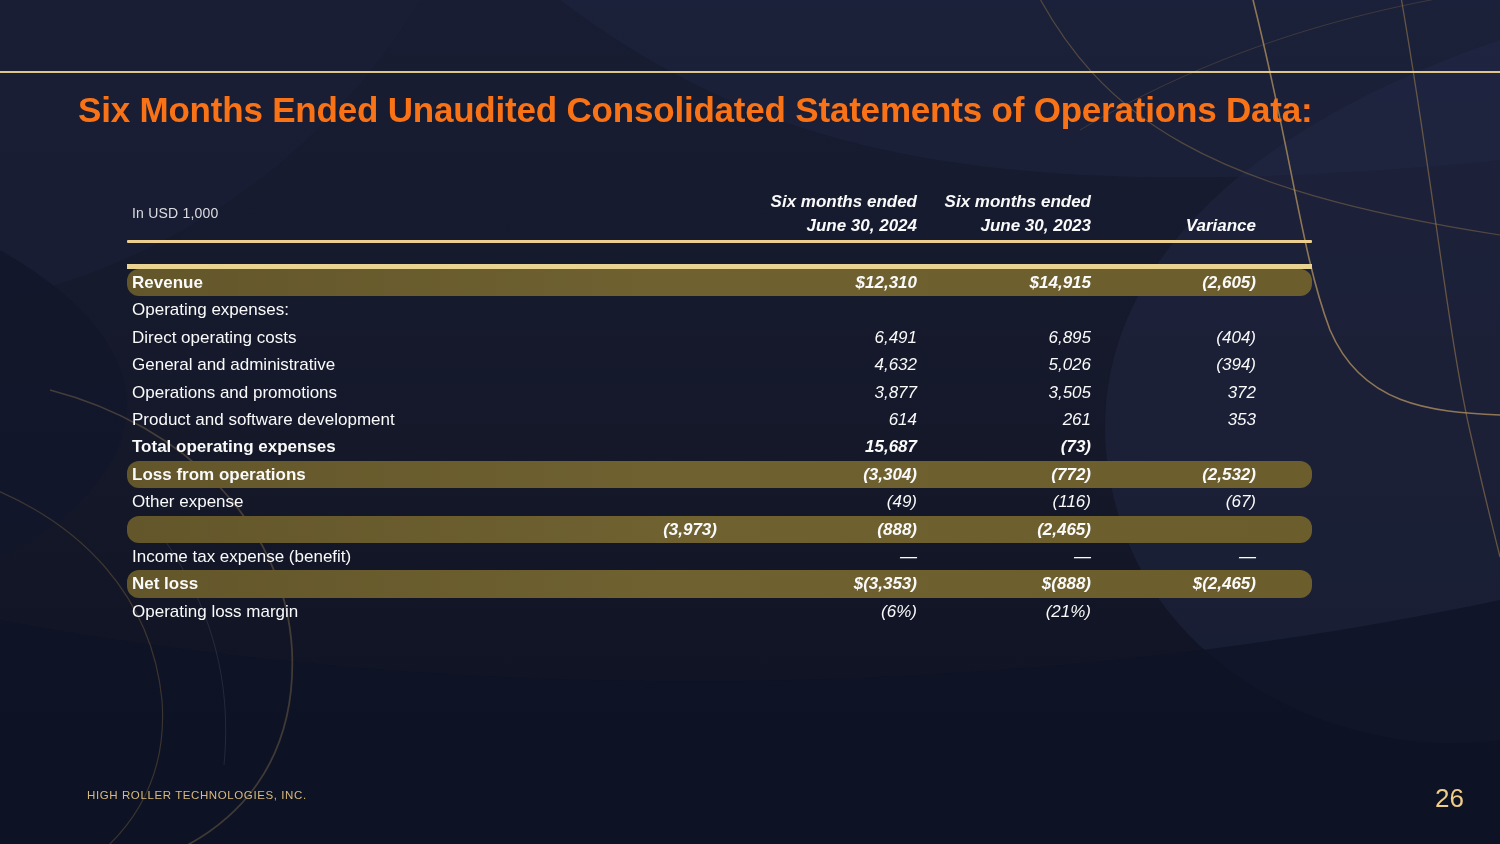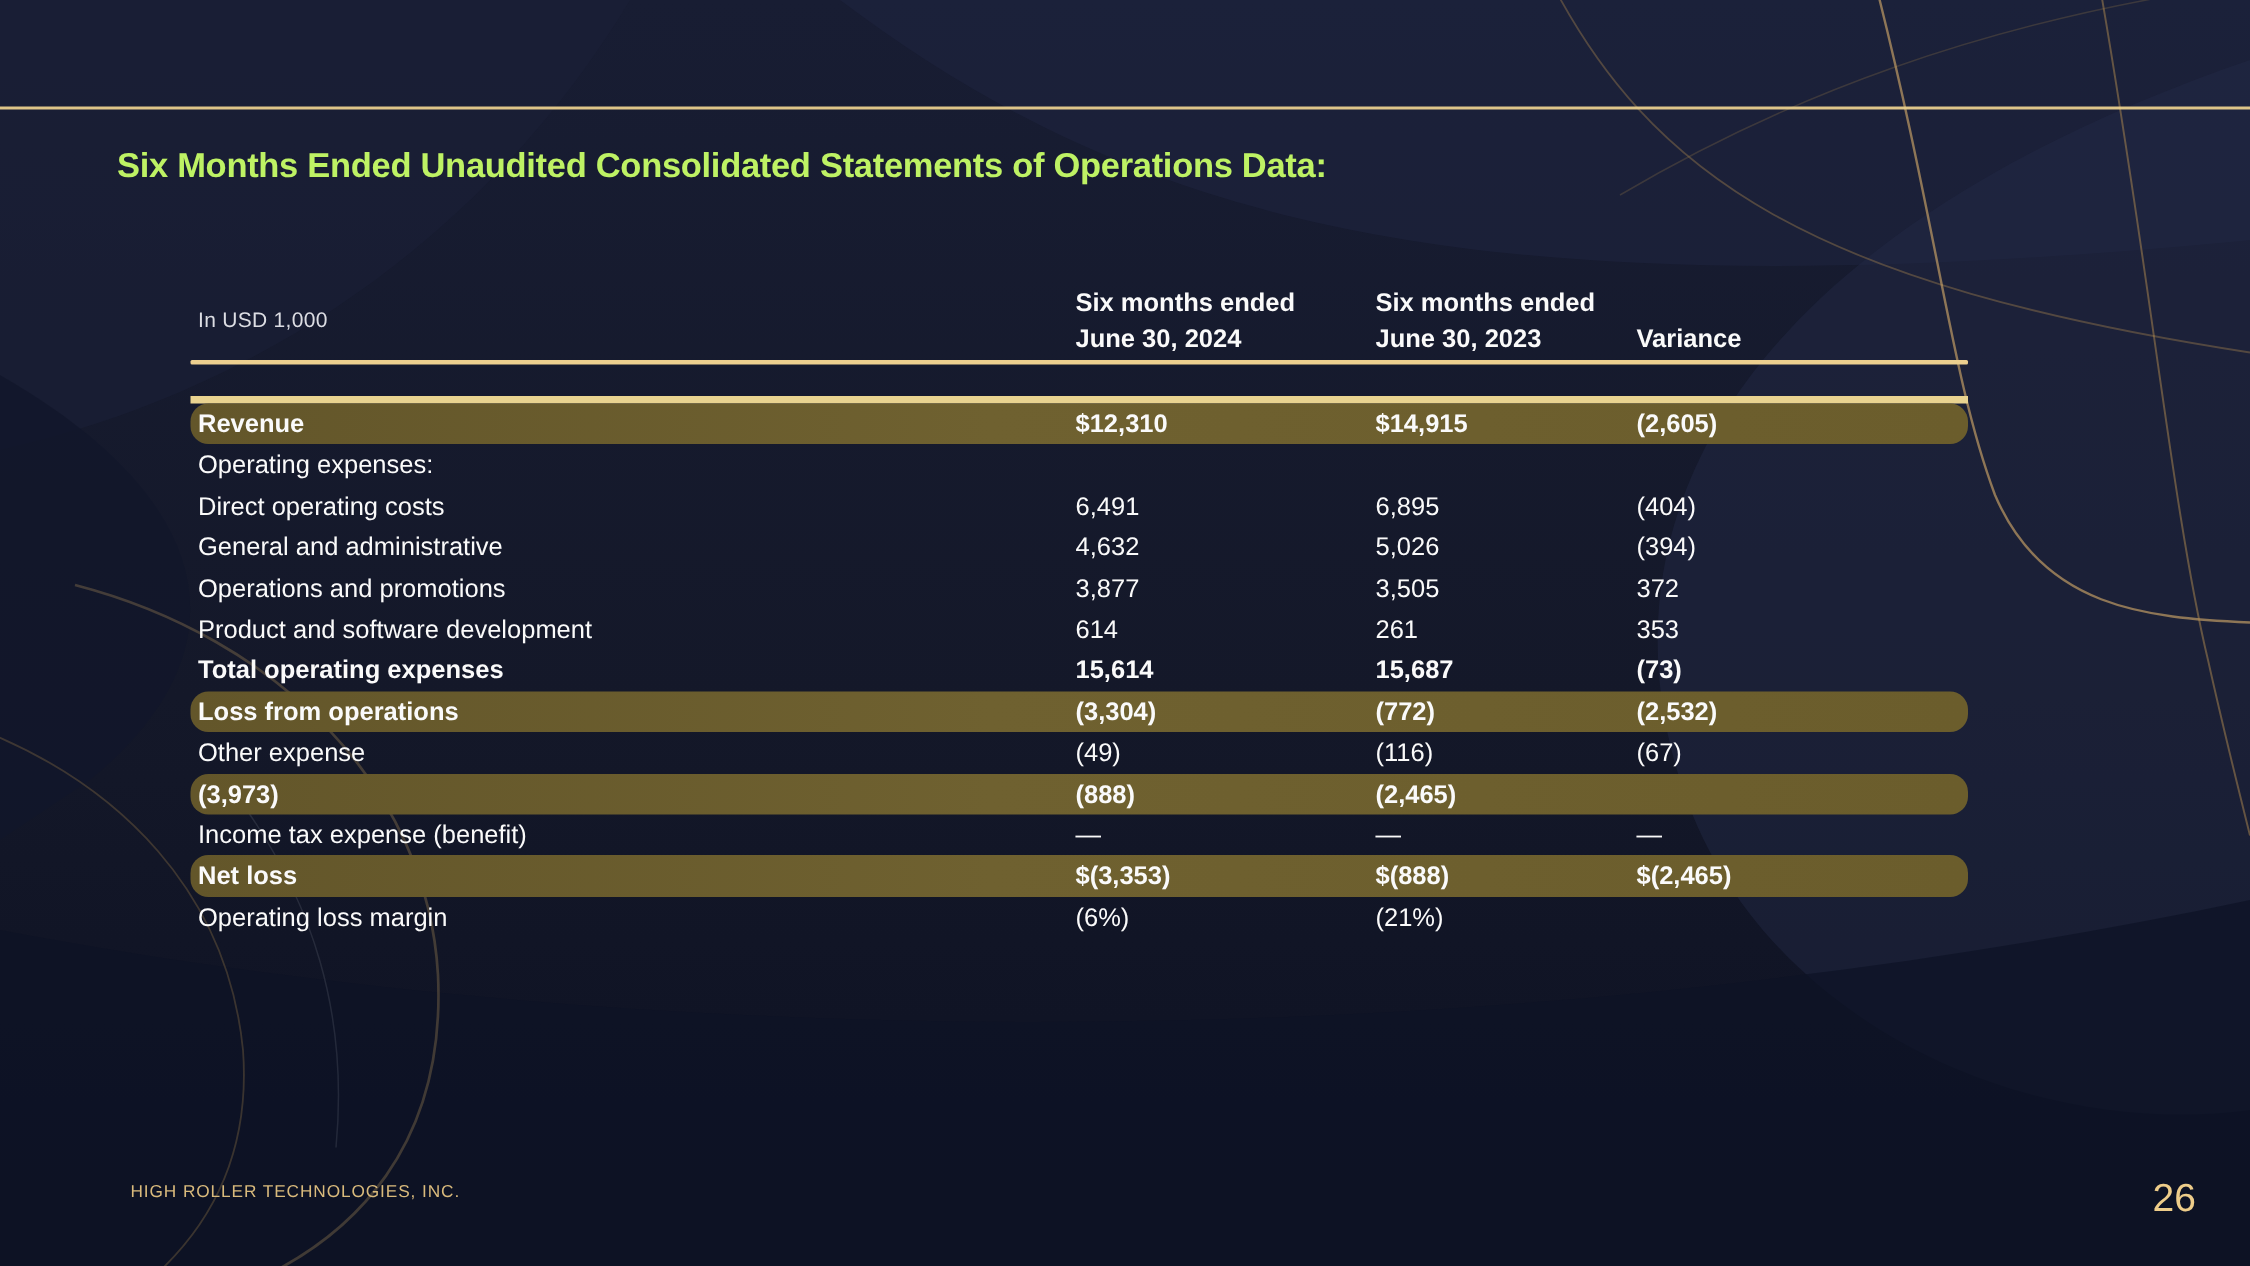--- a/index.html
+++ b/index.html
@@ -11,35 +11,35 @@
     font-family:"Liberation Sans", sans-serif;
     -webkit-font-smoothing:antialiased;
   }
   .bg-svg{position:absolute;inset:0;z-index:0;}
   .top-rule{
     position:absolute;left:0;top:71px;width:1500px;height:1.5px;
     background:#e9cf8d;opacity:.95;z-index:2;
   }
   .title{
     position:absolute;left:78px;top:88px;width:1390px;
-    font-size:23px;line-height:44px;font-weight:700;letter-spacing:-0.2px;
-    color:#bef264;z-index:2;white-space:nowrap;
+    font-size:35px;line-height:44px;font-weight:700;letter-spacing:-0.2px;
+    color:#f97316;z-index:2;white-space:nowrap;
   }
   .table-wrap{
     position:absolute;left:127px;top:190px;width:1185px;z-index:2;
     color:#fafafa;font-size:17px;
   }
   .hgrid{
     display:grid;
     grid-template-columns:1fr 200px 174px 165px;
     padding:0 56px 0 5px;
     font-weight:700;
   }
   .hline{height:24px;line-height:24px;}
-  .num{}
+  .num{text-align:right;font-style:italic;}
   .unit-label{
     position:absolute;left:5px;top:15px;height:16px;line-height:16px;
     font-size:14px;font-weight:400;color:#dcdde3;letter-spacing:.2px;text-align:right;
   }
   .header{position:relative;}
   .header-rule{
     width:1185px;height:3px;background:#eccf8f;margin-top:2px;border-radius:1px;
   }
   .accent-bar{
     width:1185px;height:5px;background:#e9d390;margin-top:21px;
@@ -153,21 +153,20 @@
     <div class="cell num">372</div>
   </div>
         <div class="trow">
     <div class="cell label">Product and software development</div>
     <div class="cell num">614</div>
     <div class="cell num">261</div>
     <div class="cell num">353</div>
   </div>
         <div class="trow bold">
     <div class="cell label">Total operating expenses</div>
-    <div class="cell num">15,614</div>
     <div class="cell num">15,687</div>
     <div class="cell num">(73)</div>
   </div>
         <div class="trow highlight bold">
     <div class="cell label">Loss from operations</div>
     <div class="cell num">(3,304)</div>
     <div class="cell num">(772)</div>
     <div class="cell num">(2,532)</div>
   </div>
         <div class="trow">

